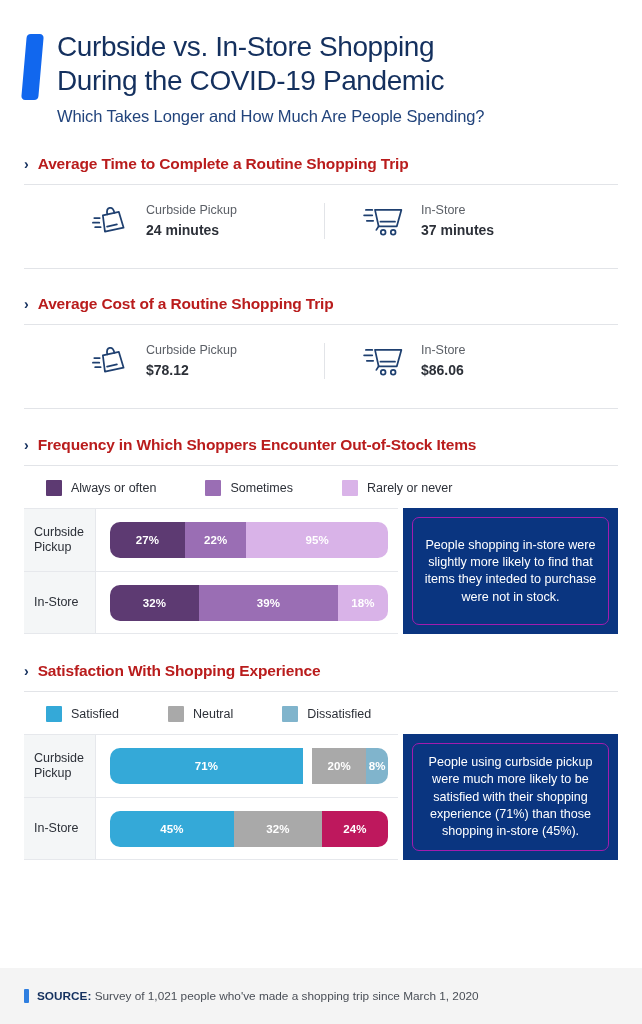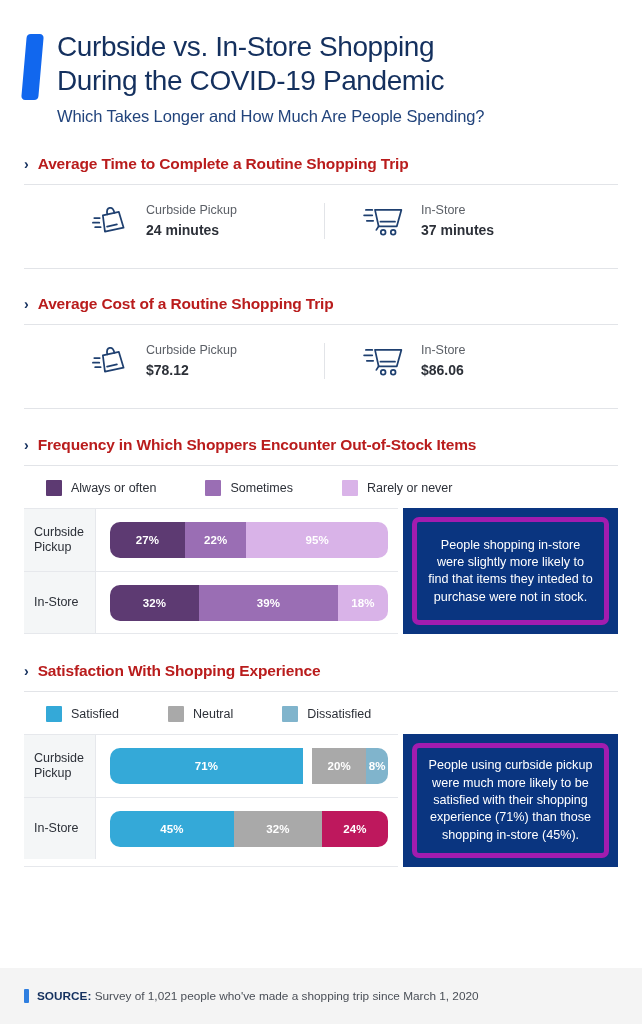--- a/index.html
+++ b/index.html
@@ -191,21 +191,21 @@
   .callout {
     flex: 1 1 auto;
     margin-left: 5px;
     background: #0a3580;
     display: flex;
     align-items: center;
     justify-content: center;
     padding: 9px;
   }
   .callout-inner {
-    border: 5px solid #a21caf;
+    border: 1px solid #a21caf;
     border-radius: 7px;
     width: 100%;
     height: 100%;
     display: flex;
     align-items: center;
     justify-content: center;
     padding: 9px 10px;
   }
   .callout-text {
     color: #ffffff;

